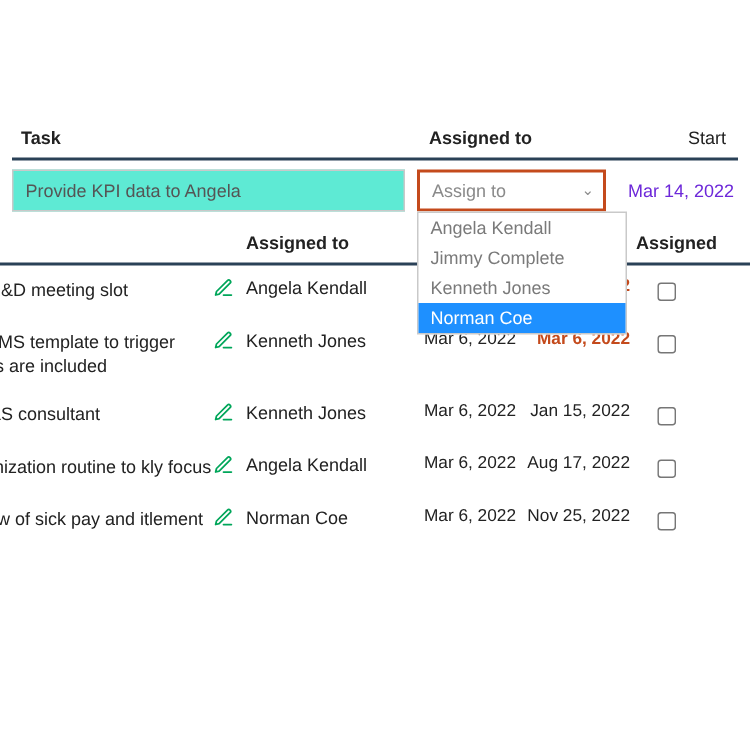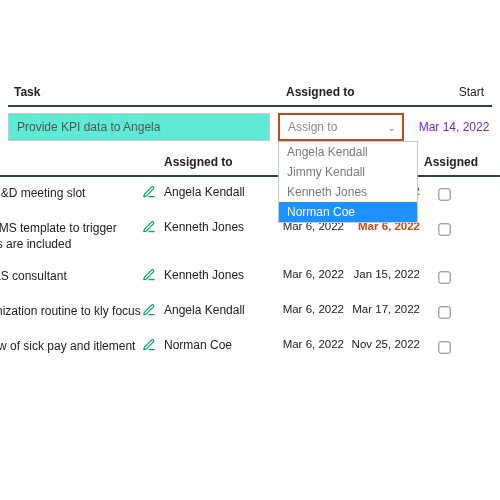--- a/index.html
+++ b/index.html
@@ -170,21 +170,21 @@
   <div class="input-row">
     <input class="task-input" value="Provide KPI data to Angela" style="">
     <div class="assign-select">
       <span>Assign to</span>
       <span class="chev">⌄</span>
     </div>
     <div class="start-date">Mar 14, 2022</div>
 
     <div class="dropdown" id="dropdown">
         <div class="opt">Angela Kendall</div>
-        <div class="opt">Jimmy Kendall</div>
+        <div class="opt">Jimmy Complete</div>
         <div class="opt">Kenneth Jones</div>
         <div class="opt selected">Norman Coe</div>
       </div>
   </div>
 
   <div class="data-area">
     <div class="tbl-header">
       <div class="c-task"></div>
       <div class="c-edit"></div>
       <div class="c-assign">Assigned to</div>
@@ -228,21 +228,21 @@
           <div class="c-comp"><input type="checkbox" style=""></div>
         </div>
         <div class="row">
           <div class="c-task">organization routine to kly focus</div>
           <div class="c-edit"><span class="pencil"><svg viewBox="0 0 24 24" fill="none" stroke="#00a65a" stroke-width="2" stroke-linecap="round" stroke-linejoin="round">
                 <path d="M12 20h9"></path>
                 <path d="M16.5 3.5a2.12 2.12 0 0 1 3 3L7 19l-4 1 1-4 12.5-12.5z"></path>
               </svg></span></div>
           <div class="c-assign">Angela Kendall</div>
           <div class="c-start">Mar 6, 2022</div>
-          <div class="c-due">Mar 17, 2022</div>
+          <div class="c-due">Aug 17, 2022</div>
           <div class="c-comp"><input type="checkbox" style=""></div>
         </div>
         <div class="row">
           <div class="c-task">review of sick pay and itlement</div>
           <div class="c-edit"><span class="pencil"><svg viewBox="0 0 24 24" fill="none" stroke="#00a65a" stroke-width="2" stroke-linecap="round" stroke-linejoin="round">
                 <path d="M12 20h9"></path>
                 <path d="M16.5 3.5a2.12 2.12 0 0 1 3 3L7 19l-4 1 1-4 12.5-12.5z"></path>
               </svg></span></div>
           <div class="c-assign">Norman Coe</div>
           <div class="c-start">Mar 6, 2022</div>

